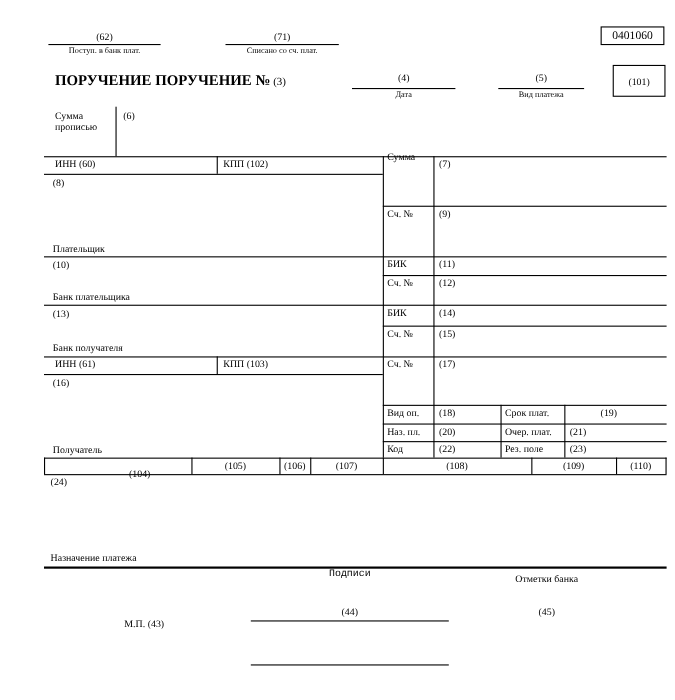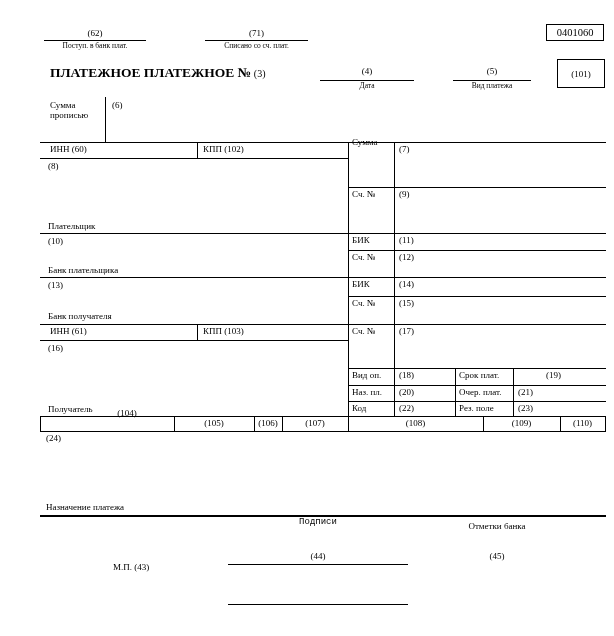--- a/index.html
+++ b/index.html
@@ -28,21 +28,21 @@
 
   <div class="t ctr" style="left:205px;top:28px;width:103px;">(71)</div>
   <div class="hl" style="left:205px;top:40px;width:103px;"></div>
   <div class="t sm ctr" style="left:198px;top:42px;width:117px;">Списано со сч. плат.</div>
 
   <div class="box" style="left:546px;top:24px;width:56px;height:15px;font-size:10.5px;text-align:right;">
     <span>0401060</span>
   </div>
 
   <div class="title b" style="left:50px;top:65px;">
-    <span>ПЛАТЕЖНОЕ ПЛАТЕЖНОЕ №</span><span class="num"> </span><span class="num">(3)</span>
+    <span>ПОРУЧЕНИЕ ПОРУЧЕНИЕ №</span><span class="num"> </span><span class="num">(3)</span>
   </div>
 
   <div class="t ctr" style="left:320px;top:66px;width:94px;">(4)</div>
   <div class="hl" style="left:320px;top:80px;width:94px;"></div>
   <div class="t sm ctr" style="left:320px;top:82px;width:94px;">Дата</div>
 
   <div class="t ctr" style="left:453px;top:66px;width:78px;">(5)</div>
   <div class="hl" style="left:453px;top:80px;width:78px;"></div>
   <div class="t sm ctr" style="left:445px;top:82px;width:94px;">Вид платежа</div>
 
@@ -124,21 +124,21 @@
 
   <div class="vl" style="left:40px;top:416px;height:15px;"></div>
   <div class="vl" style="left:174px;top:416px;height:15px;"></div>
   <div class="vl" style="left:254px;top:416px;height:15px;"></div>
   <div class="vl" style="left:282px;top:416px;height:15px;"></div>
   <div class="vl" style="left:348px;top:416px;height:15px;"></div>
   <div class="vl" style="left:483px;top:416px;height:15px;"></div>
   <div class="vl" style="left:560px;top:416px;height:15px;"></div>
   <div class="vl" style="left:605px;top:416px;height:15px;"></div>
 
-  <div class="t ctr" style="left:40px;top:408px;width:134px;padding-left:20px;">(104)</div>
+  <div class="t ctr" style="left:40px;top:426px;width:134px;padding-left:20px;">(104)</div>
   <div class="t ctr" style="left:174px;top:418px;width:80px;">(105)</div>
   <div class="t ctr" style="left:254px;top:418px;width:28px;">(106)</div>
   <div class="t ctr" style="left:282px;top:418px;width:66px;">(107)</div>
   <div class="t ctr" style="left:348px;top:418px;width:135px;">(108)</div>
   <div class="t ctr" style="left:483px;top:418px;width:77px;">(109)</div>
   <div class="t ctr" style="left:560px;top:418px;width:45px;">(110)</div>
 
   <div class="t" style="left:46px;top:433px;">(24)</div>
   <div class="t" style="left:46px;top:502px;">Назначение платежа</div>
   <div class="hl2" style="left:40px;top:515px;width:566px;"></div>

